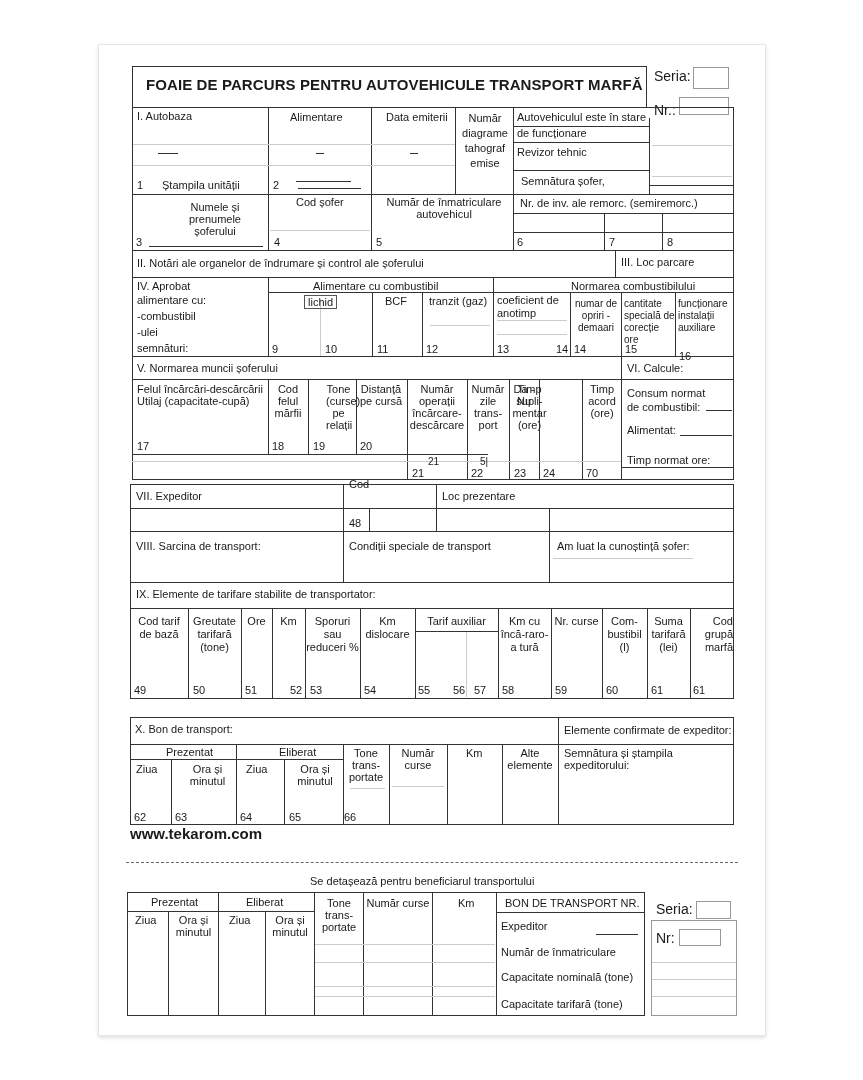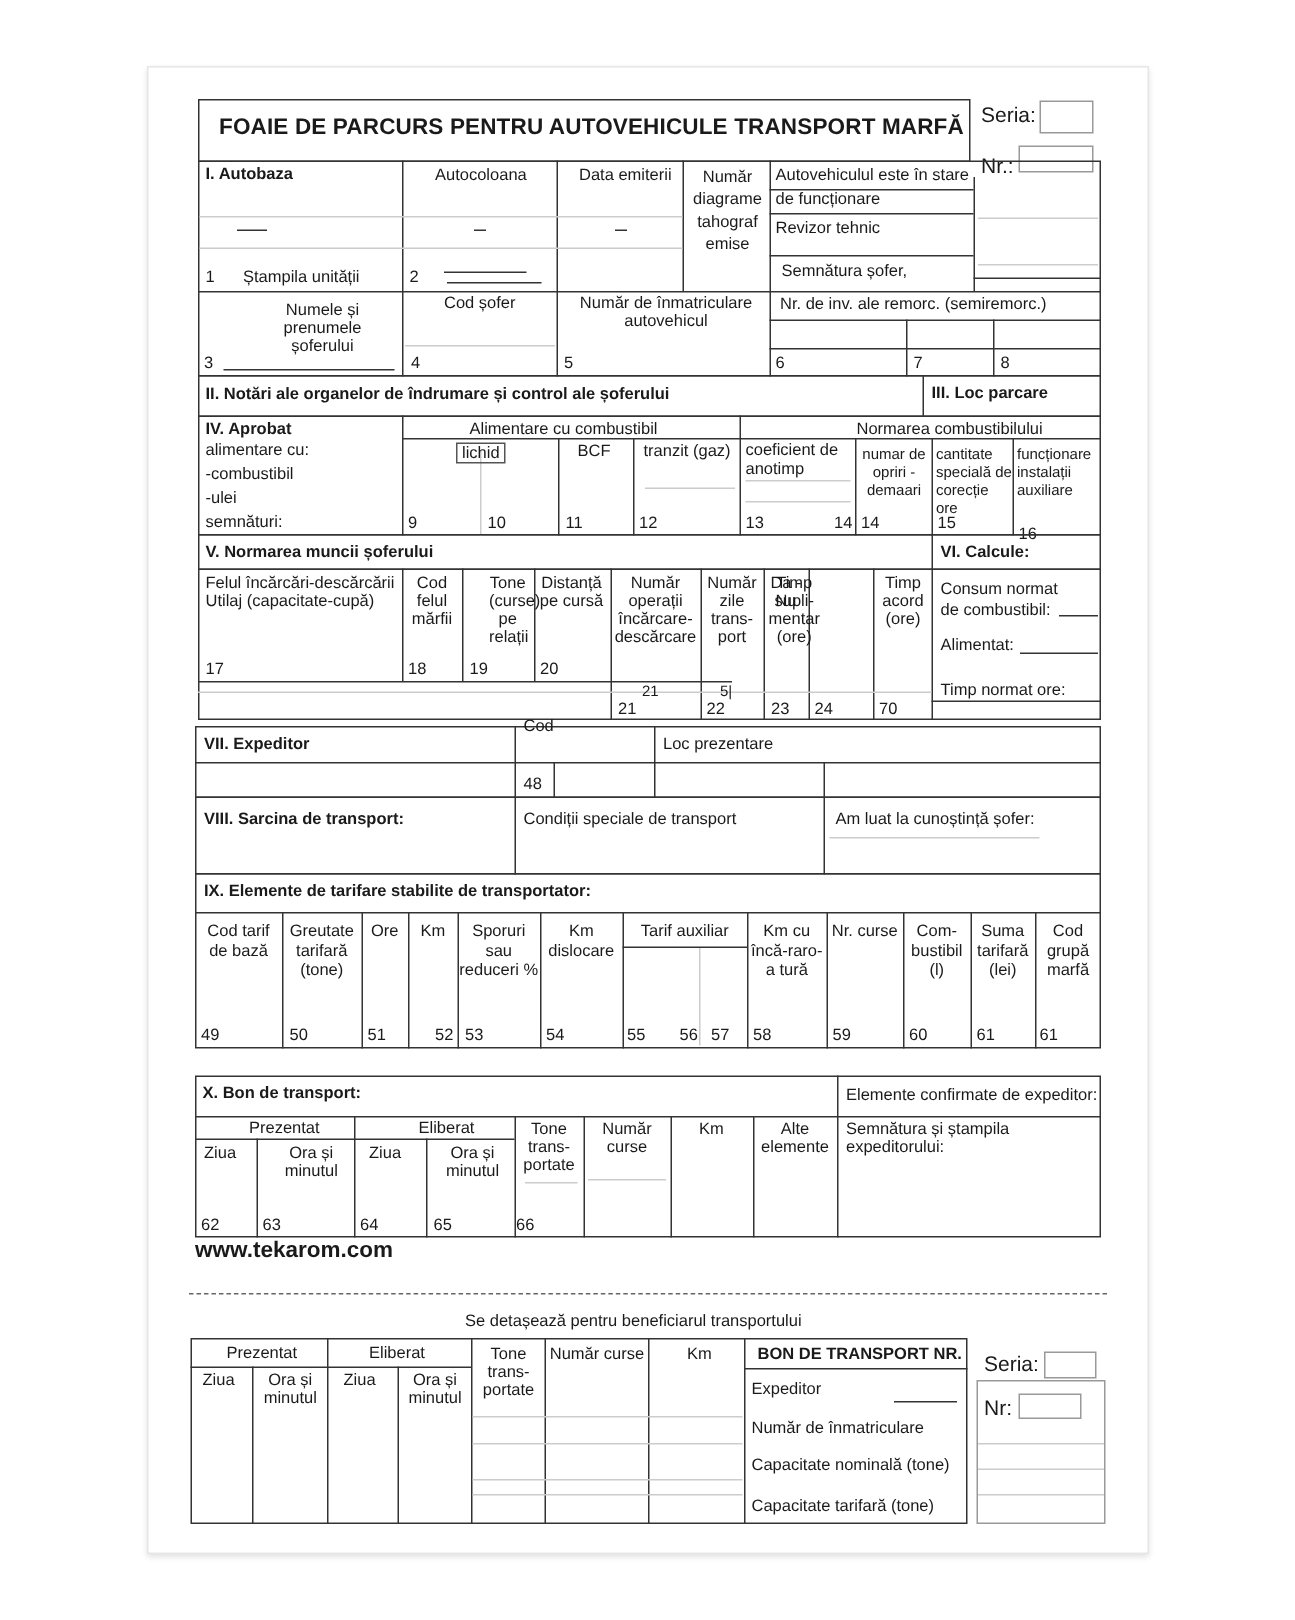--- a/index.html
+++ b/index.html
@@ -7,21 +7,21 @@
          font-family:"Liberation Sans", sans-serif; color:#1a1a1a; }
   .sheet { position:absolute; left:98px; top:44px; width:666px; height:990px; background:#fff;
            border:1px solid #e6e6e6; box-shadow:0 2px 4px rgba(0,0,0,0.12); }
   .box { position:absolute; border:1px solid #333; box-sizing:border-box; }
   .hl { position:absolute; height:0; border-top:1px solid #333; }
   .vl { position:absolute; width:0; border-left:1px solid #333; }
   .hl.light { border-top:1px solid #ccc; }
   .vl.light { border-left:1px solid #ccc; }
   .t { position:absolute; font-size:11px; line-height:12px; white-space:nowrap; }
   .tc { text-align:center; white-space:normal; }
-  .b { font-weight:bold; }
+  .b { font-weight:normal; }
   .title { font-size:15px; font-weight:bold; letter-spacing:0.1px; }
   .small { font-size:10px; line-height:11px; }
   .url { font-size:15px; font-weight:bold; }
   .dash { position:absolute; height:0; border-top:1px dashed #666; }
   .inbox { position:absolute; border:1px solid #999; background:#fff; box-sizing:border-box; }
   .big { font-size:14px; }
 </style>
 </head>
 <body>
 
@@ -43,21 +43,21 @@
 <div class="hl" style="left:513px;top:126px;width:136px;"></div>
 <div class="hl" style="left:513px;top:142px;width:136px;"></div>
 <div class="hl" style="left:513px;top:170px;width:136px;"></div>
 <div class="hl" style="left:649px;top:185px;width:85px;"></div>
 <div class="hl light" style="left:133px;top:144px;width:322px;"></div>
 <div class="hl light" style="left:133px;top:165px;width:322px;"></div>
 <div class="hl light" style="left:652px;top:145px;width:80px;"></div>
 <div class="hl light" style="left:652px;top:176px;width:80px;"></div>
 
 <div class="t b" style="left:137px;top:110px;">I. Autobaza</div>
-<div class="t" style="left:290px;top:111px;">Autocoloana</div>
+<div class="t" style="left:290px;top:111px;">Alimentare</div>
 <div class="t" style="left:386px;top:111px;">Data emiterii</div>
 <div class="t tc" style="left:457px;top:111px;width:56px;line-height:15px;">Număr diagrame tahograf emise</div>
 <div class="t" style="left:517px;top:111px;">Autovehiculul este în stare</div>
 <div class="t" style="left:517px;top:127px;">de funcționare</div>
 <div class="t" style="left:517px;top:146px;">Revizor tehnic</div>
 <div class="t" style="left:521px;top:175px;">Semnătura șofer,</div>
 <div class="hl" style="left:158px;top:153px;width:20px;"></div>
 <div class="hl" style="left:316px;top:153px;width:8px;"></div>
 <div class="hl" style="left:410px;top:153px;width:8px;"></div>
 <div class="t" style="left:137px;top:179px;">1</div>
@@ -226,21 +226,21 @@
     <div class="vl" style="left: 551px; top: 608px; height: 91px;"></div>
     <div class="t tc" style="left: 552px; width: 49px; top: 615px; line-height: 13px;">Nr. curse</div>
     <div class="t" style="left: 555px; top: 684px;">59</div>
     <div class="vl" style="left: 602px; top: 608px; height: 91px;"></div>
     <div class="t tc" style="left: 603px; width: 43px; top: 615px; line-height: 13px;">Com-bustibil (l)</div>
     <div class="t" style="left: 606px; top: 684px;">60</div>
     <div class="vl" style="left: 647px; top: 608px; height: 91px;"></div>
     <div class="t tc" style="left: 648px; width: 41px; top: 615px; line-height: 13px;">Suma tarifară (lei)</div>
     <div class="t" style="left: 651px; top: 684px;">61</div>
     <div class="vl" style="left: 690px; top: 608px; height: 91px;"></div>
-    <div class="t tc" style="left: 691px; width: 42px; top: 615px; line-height: 13px;">Cod grupă marfă</div>
+    <div class="t tc" style="left: 691px; width: 42px; top: 615px; line-height: 13px; text-align: right;">Cod grupă marfă</div>
     <div class="t" style="left: 693px; top: 684px;">61</div>
   </div>
 <div class="hl" style="left:415px;top:631px;width:83px;"></div>
 <div class="vl light" style="left:466px;top:632px;height:65px;"></div>
 
 <div class="box" style="left:130px;top:717px;width:604px;height:108px;"></div>
 <div class="hl" style="left:130px;top:744px;width:604px;"></div>
 <div class="vl" style="left:558px;top:717px;height:108px;"></div>
 <div class="t b" style="left:135px;top:723px;">X. Bon de transport:</div>
 <div class="t" style="left:564px;top:724px;">Elemente confirmate de expeditor:</div>

